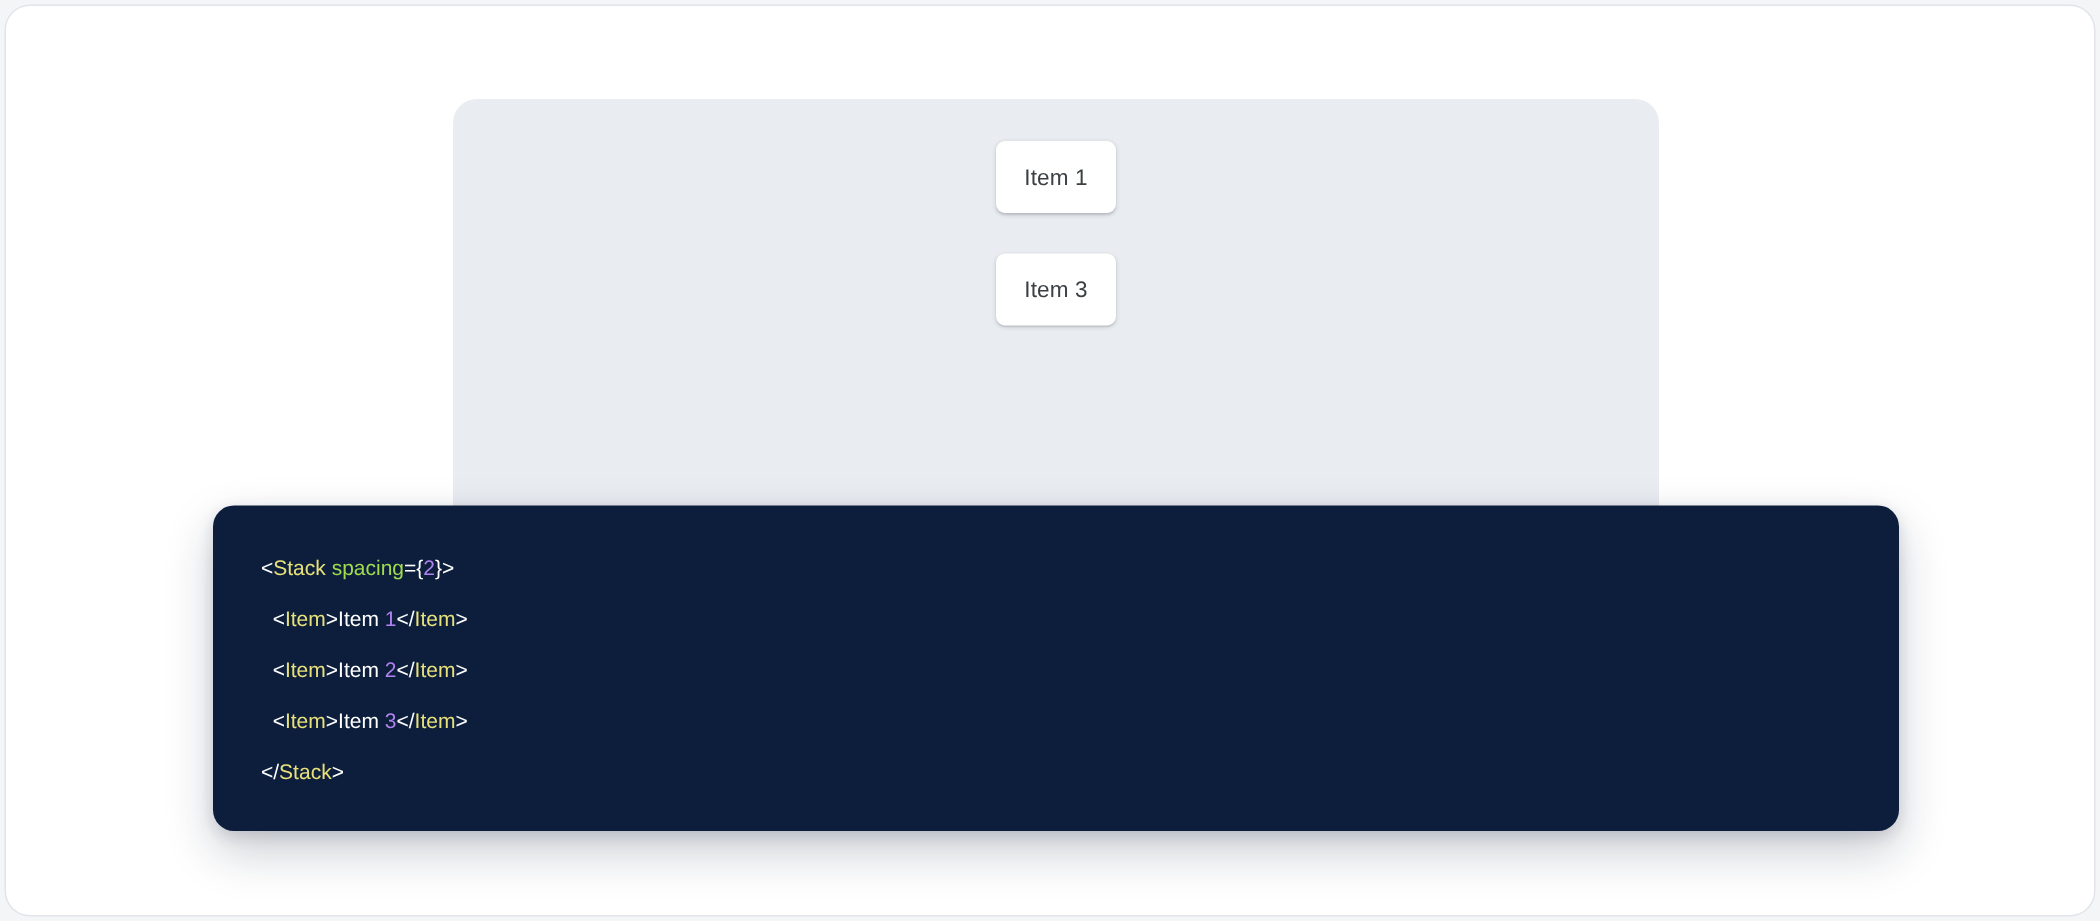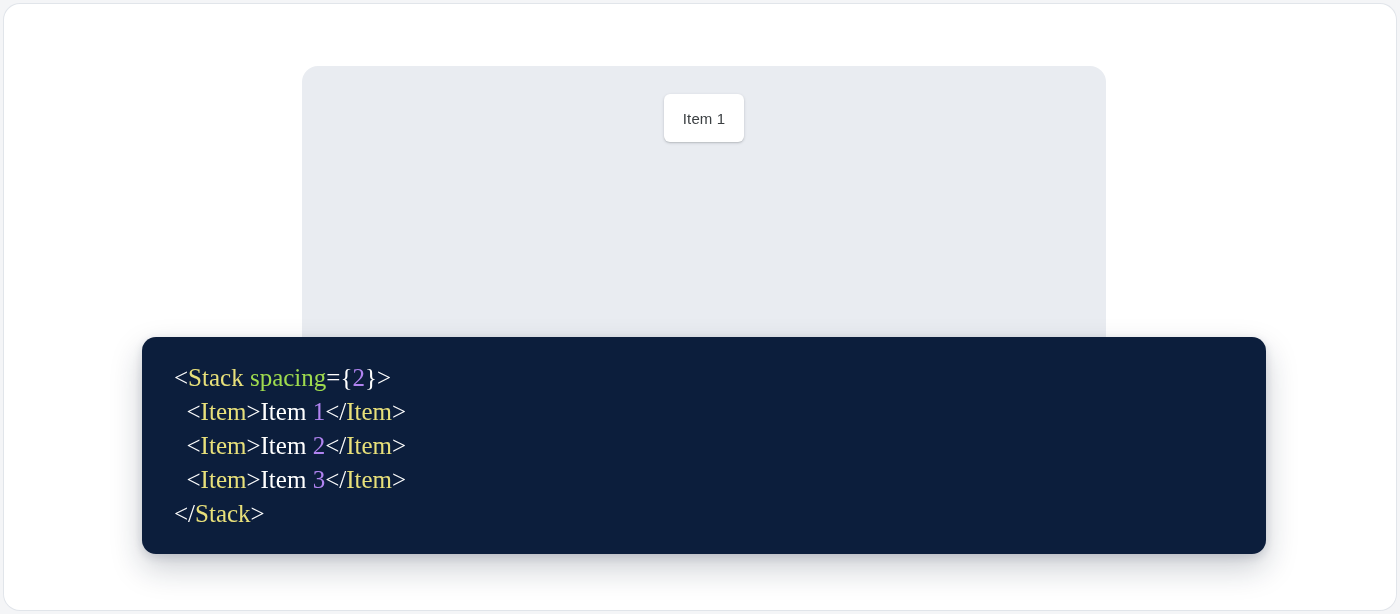--- a/index.html
+++ b/index.html
@@ -82,22 +82,22 @@
     background: #0c1e3c;
     border-radius: 14px;
     box-shadow: 0 14px 32px rgba(20,30,55,0.22), 0 3px 10px rgba(20,30,55,0.14);
     box-sizing: border-box;
     padding: 24px 0 0 32px;
     overflow: hidden;
   }
 
   .code-pre {
     margin: 0;
-    font-family: Liberation Serif, serif;
-    font-size: 25px;
+    font-family: Liberation Sans, sans-serif;
+    font-size: 14px;
     line-height: 34px;
     white-space: pre;
     color: #ffffff;
   }
 
   .tok-punct   { color: #ffffff; }
   .tok-tag     { color: #e8e07a; }
   .tok-attr    { color: #9fdb4e; }
   .tok-num     { color: #b083f0; }
   .tok-text    { color: #ffffff; }
@@ -107,20 +107,23 @@
 
 <div id="root">
   <div class="outer-card">
 
     <div class="preview-panel">
       <div class="stack" id="stack-container">
 
       <div class="stack-item">
             <span>Item 1</span>
           </div>
+          <div class="stack-item">
+            <span>Item 3</span>
+          </div>
         </div>
     </div>
 
     <div class="code-block">
       <pre class="code-pre" id="code-pre"><span><span class="tok-punct">&lt;</span><span class="tok-tag">Stack</span><span class="tok-punct"> </span><span class="tok-attr">spacing</span><span class="tok-punct">={</span><span class="tok-num">2</span><span class="tok-punct">}&gt;</span></span>
 <span>  <span class="tok-punct">&lt;</span><span class="tok-tag">Item</span><span class="tok-punct">&gt;</span><span class="tok-text">Item </span><span class="tok-num">1</span><span class="tok-punct">&lt;/</span><span class="tok-tag">Item</span><span class="tok-punct">&gt;</span></span>
 <span>  <span class="tok-punct">&lt;</span><span class="tok-tag">Item</span><span class="tok-punct">&gt;</span><span class="tok-text">Item </span><span class="tok-num">2</span><span class="tok-punct">&lt;/</span><span class="tok-tag">Item</span><span class="tok-punct">&gt;</span></span>
 <span>  <span class="tok-punct">&lt;</span><span class="tok-tag">Item</span><span class="tok-punct">&gt;</span><span class="tok-text">Item </span><span class="tok-num">3</span><span class="tok-punct">&lt;/</span><span class="tok-tag">Item</span><span class="tok-punct">&gt;</span></span>
 <span><span class="tok-punct">&lt;/</span><span class="tok-tag">Stack</span><span class="tok-punct">&gt;</span></span></pre>
     </div>

